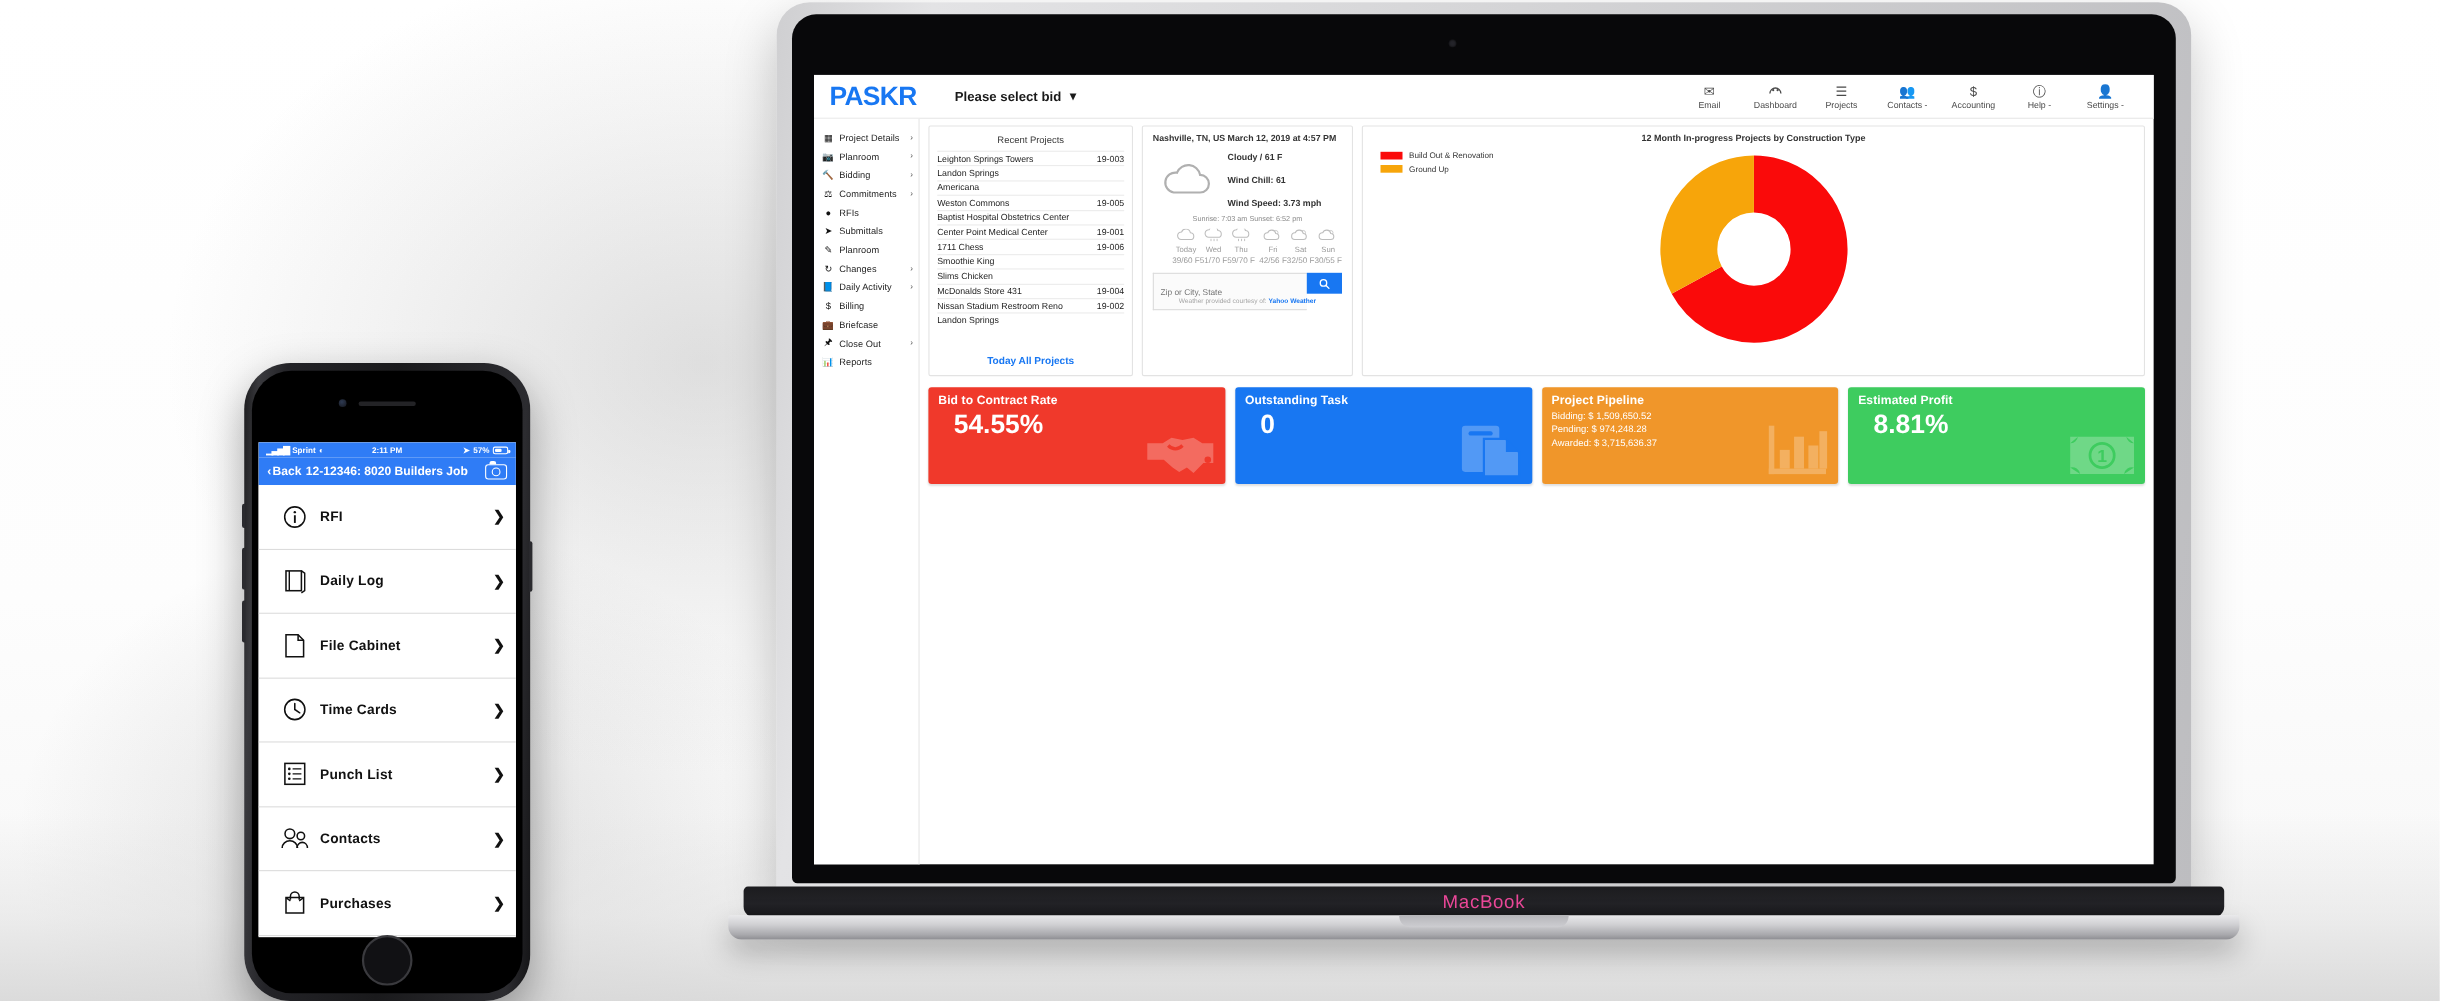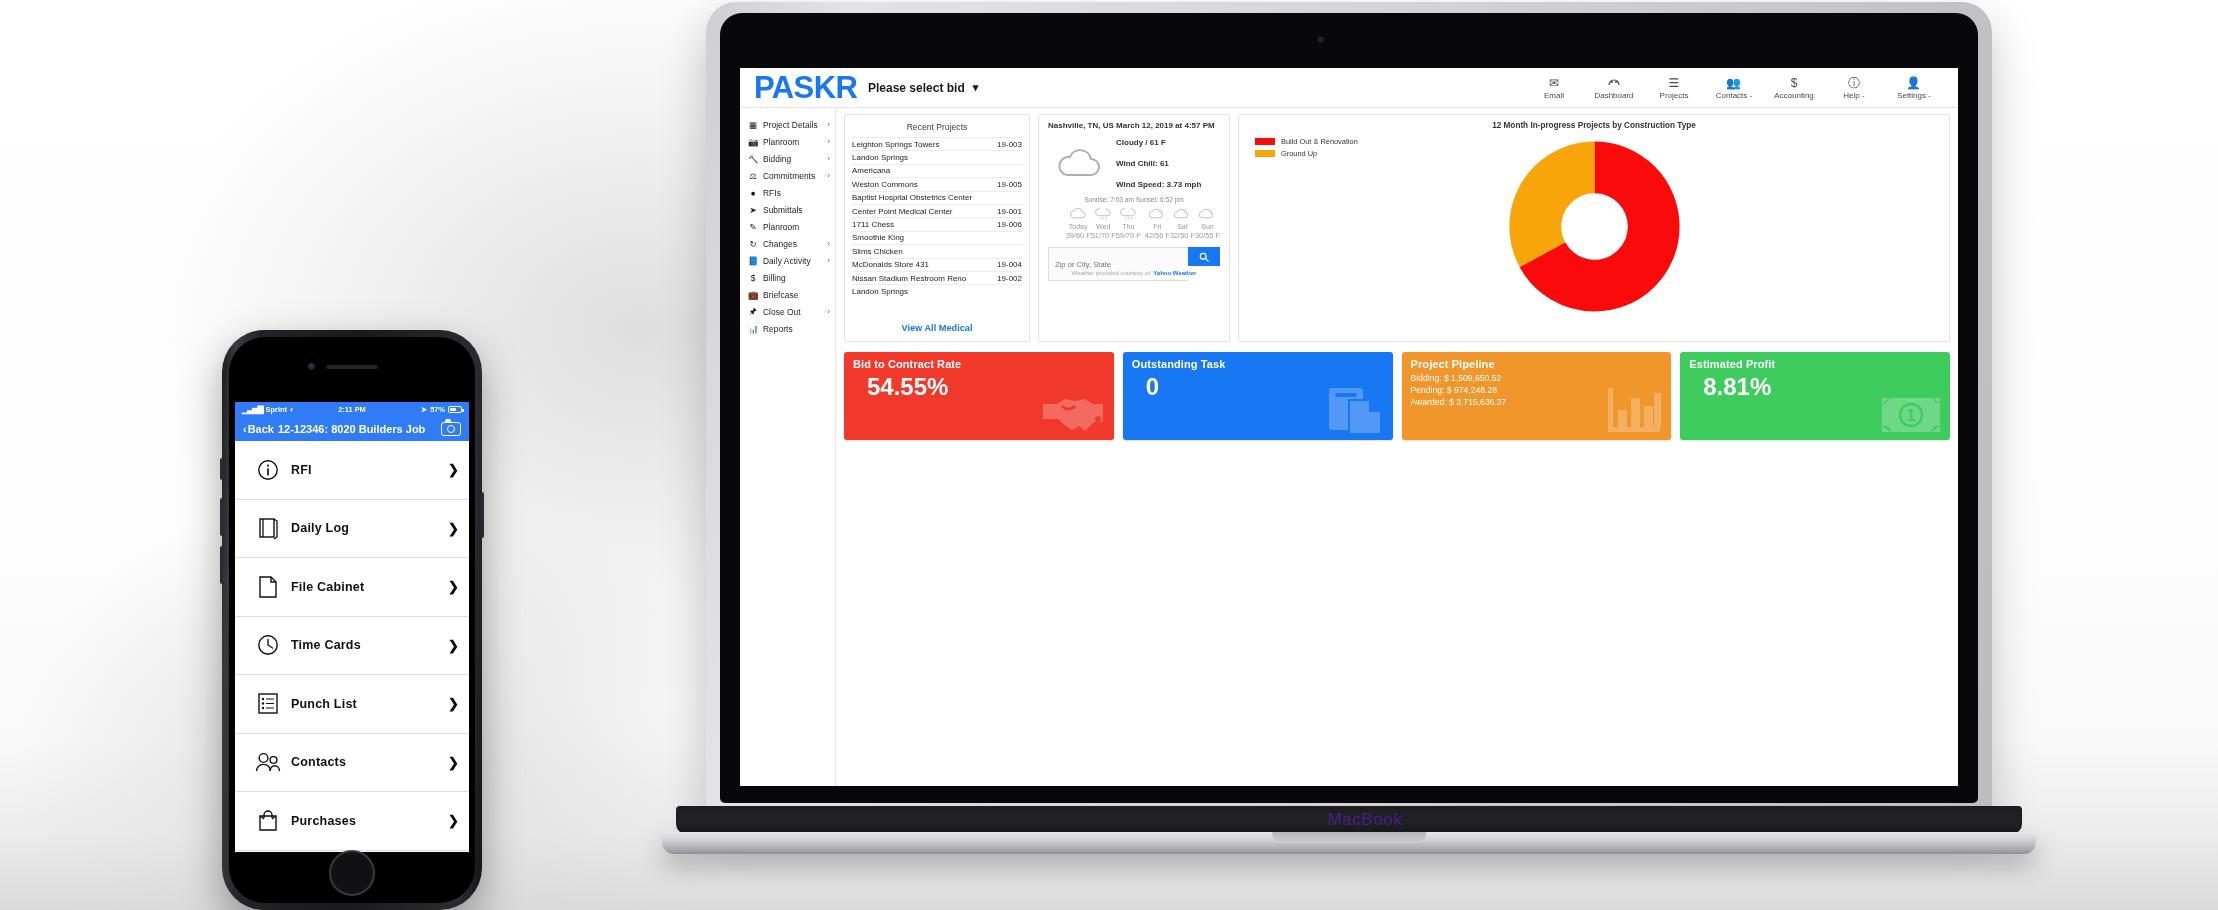--- a/index.html
+++ b/index.html
@@ -46,23 +46,23 @@
     position:absolute; left:64px; top:68px; width:1218px; height:718px;
     background:#ffffff; overflow:hidden;
   }
   
   .mb-hinge {
     position:absolute; left:0px; top:806px; width:1346px; height:28px;
     background: linear-gradient(180deg,#1c1c1f 0%,#232327 55%,#17171a 100%);
     border-radius: 4px 4px 10px 10px;
   }
   .mb-label {
-    position:absolute; left:16px; top:806px; width:1346px; height:28px;
+    position:absolute; left:0; top:806px; width:1346px; height:28px;
     display:flex; align-items:center; justify-content:center;
-    color:#4c1d95; font-size:17px; letter-spacing:0.6px;
+    color:#ec4899; font-size:17px; letter-spacing:0.6px;
   }
   .mb-base {
     position:absolute; left:-14px; top:832px; width:1374px; height:22px;
     background: linear-gradient(180deg,#e9e9eb 0%,#cfcfd2 40%,#a9a9ad 80%,#8e8e93 100%);
     border-radius: 3px 3px 12px 12px;
     box-shadow: 0 12px 26px rgba(0,0,0,0.26);
   }
   .mb-notch {
     position:absolute; left:596px; top:832px; width:154px; height:11px;
     background: linear-gradient(180deg,#b6b6ba,#cdcdd1);
@@ -70,21 +70,21 @@
   }
 
   
   .app { width:100%; height:100%; display:flex; flex-direction:column; background:#fff; font-size:11px; color:#222; }
 
   .topbar {
     height:40px; min-height:40px; display:flex; align-items:center;
     border-bottom:1px solid #e6e6e6; background:#fff; padding:0 8px 0 0;
   }
   .brand {
-    font-size:31px; font-weight:bold; color:#1877f2; letter-spacing:-0.6px;
+    font-size:24px; font-weight:bold; color:#1877f2; letter-spacing:-0.6px;
     padding-left:14px; width:128px;
   }
   .bidsel { display:flex; align-items:center; gap:8px; font-size:12px; font-weight:bold; color:#1a1a1a; }
   .caret { font-size:11px; color:#1a1a1a; }
   .topnav { margin-left:auto; display:flex; align-items:flex-end; gap:0; padding-right:6px; }
   .topnav-item {
     display:flex; flex-direction:column; align-items:center; justify-content:center;
     width:60px; color:#4a4a4a; gap:2px; cursor:pointer;
   }
   .topnav-icon { font-size:12px; line-height:12px; color:#4a4a4a; }
@@ -413,21 +413,21 @@
                 </div>
                 <div class="rp-row">
                   <span>Nissan Stadium Restroom Reno</span>
                   <span class="rp-num">19-002</span>
                 </div>
                 <div class="rp-row">
                   <span>Landon Springs</span>
                   <span class="rp-num"></span>
                 </div>
               </div>
-              <div class="rp-view">View All Medical</div>
+              <div class="rp-view">Today All Projects</div>
             </div>
 
             <div class="panel p-weather">
               <div class="w-head">Nashville, TN, US March 12, 2019 at 4:57 PM</div>
               <div class="w-cur">
                 <div class="w-cur-ico">
                   <svg width="52" height="32" viewBox="0 0 52 32">
                     <path d="M14 28h24a8 8 0 000-16 11 11 0 00-21-2 7 7 0 00-3 18z" fill="none" stroke="#b0b0b0" stroke-width="2"></path>
                   </svg>
                 </div>

